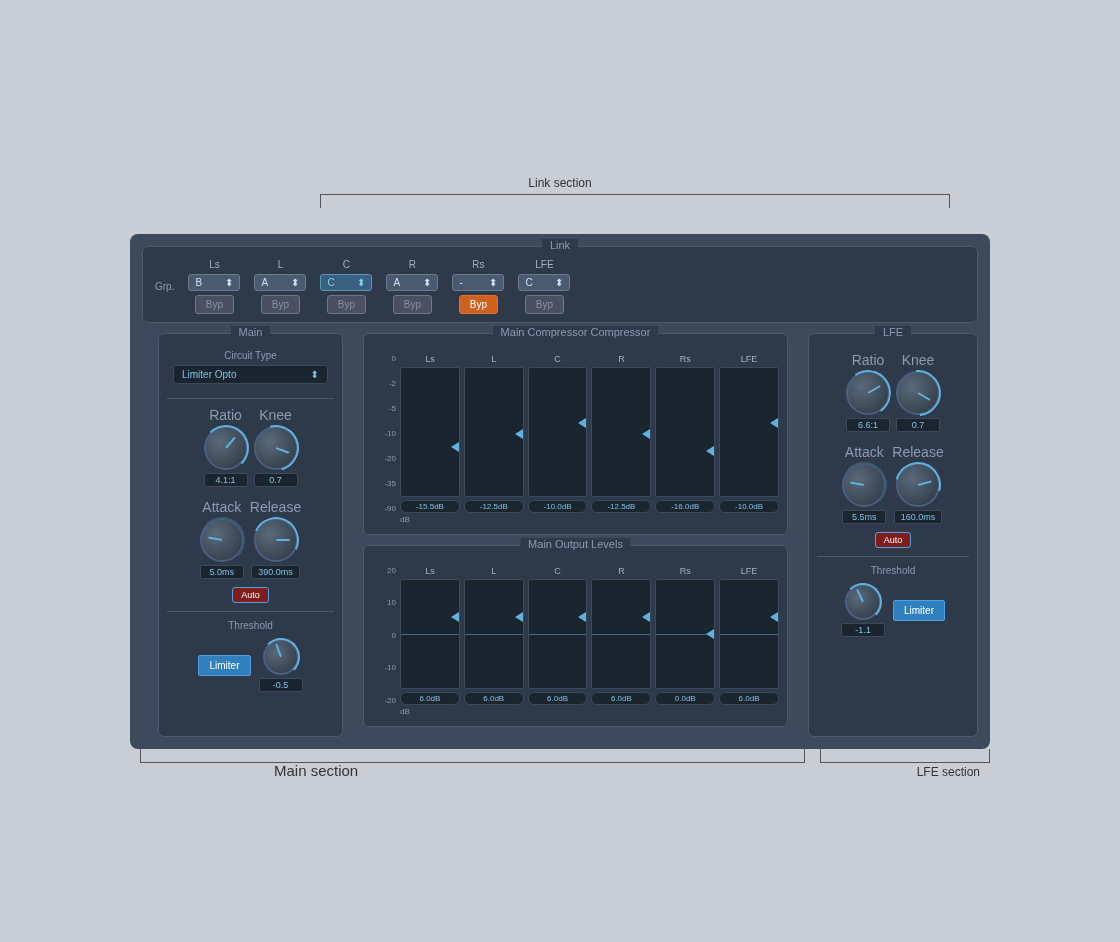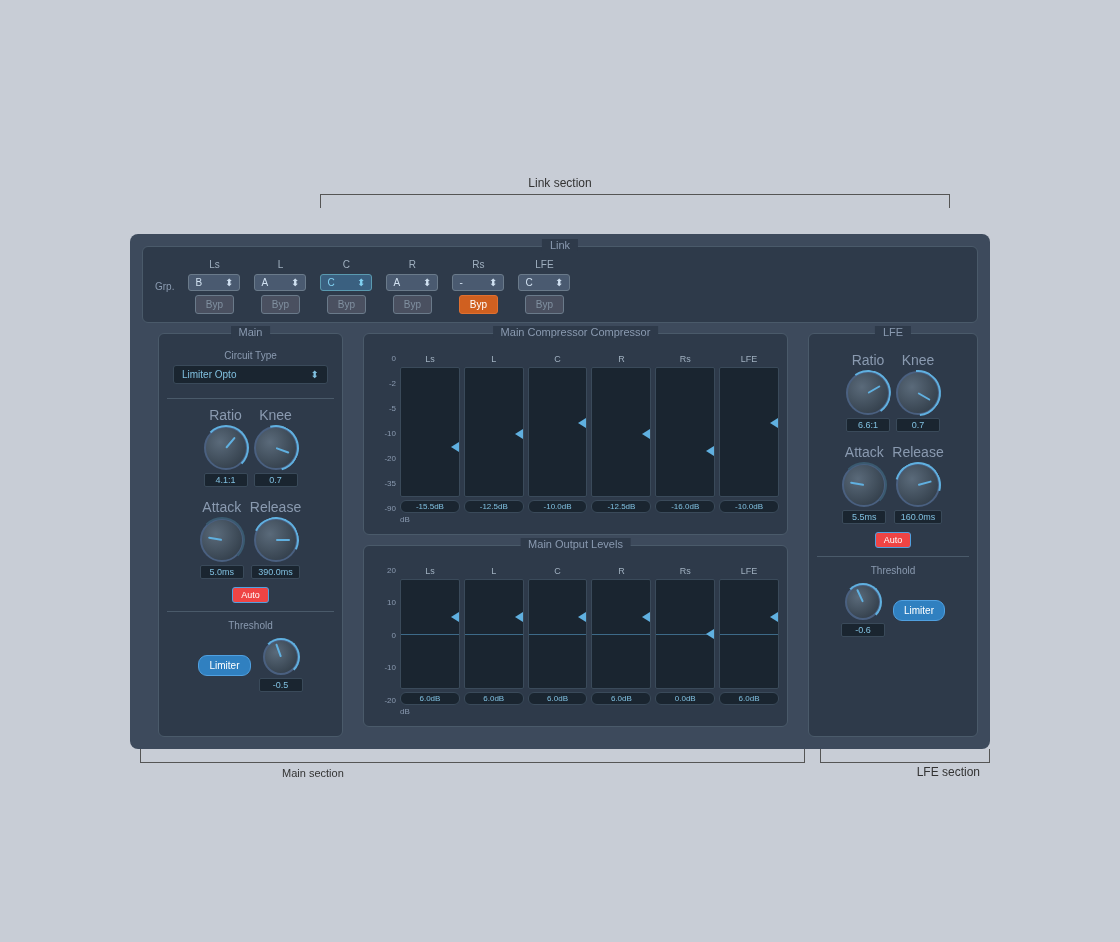--- a/index.html
+++ b/index.html
@@ -229,21 +229,21 @@
     .threshold-section {
       display: flex;
       align-items: center;
       justify-content: center;
       gap: 8px;
       margin-top: 8px;
     }
     .limiter-btn {
       background: #3080c0;
       border: 1px solid #50a0e0;
-      border-radius: 9px;
+      border-radius: 2px;
       color: #ffffff;
       font-size: 10px;
       padding: 4px 10px;
       cursor: pointer;
     }
     .divider {
       height: 1px;
       background: #4a5a6a;
       margin: 8px 0;
     }
@@ -281,21 +281,21 @@
       color: #80c0e0;
       font-size: 8px;
       padding: 1px 4px;
       text-align: center;
       width: 100%;
       margin-top: 3px;
     }
 
     
     .auto-btn {
-      background: #ef4444;
+      background: #7f1d1d;
       border: 1px solid #50a0e0;
       border-radius: 3px;
       color: #fff;
       font-size: 9px;
       padding: 2px 8px;
       cursor: pointer;
       margin-top: 4px;
     }
   </style>
 </head>
@@ -629,28 +629,28 @@
           </div>
           <div class="divider"></div>
 
           <div style="text-align:center; color:#8a9ab0; font-size:10px; margin-bottom:4px;">Threshold</div>
           <div class="threshold-section">
             <div class="knob-cell">
               <div class="knob small">
                 <div class="knob-ring"></div>
                 <div class="knob-indicator" style="transform:translateX(-50%) rotate(-25deg);"></div>
               </div>
-              <div class="knob-value">-0.6</div>
+              <div class="knob-value">-1.1</div>
             </div>
             <button class="limiter-btn">Limiter</button>
           </div>
         </div>
       </div>
 
     </div>
   </div>
 
   <div style="position:absolute; bottom:-14px; left:10px; right:185px; height:14px; border-bottom:1px solid #555; border-left:1px solid #555; border-right:1px solid #555;"></div>
-  <div style="position:absolute; bottom:-30px; left:152px; font-size:11px; color:#333;">Main section</div>
+  <div style="position:absolute; bottom:-30px; left:144px; font-size:15px; color:#333;">Main section</div>
   <div style="position:absolute; bottom:-14px; right:0; width:170px; height:14px; border-bottom:1px solid #555; border-left:1px solid #555; border-right:1px solid #555;"></div>
   <div style="position:absolute; bottom:-30px; right:10px; font-size:12px; color:#333;">LFE section</div>
 
 </div>
 
 </body></html>

